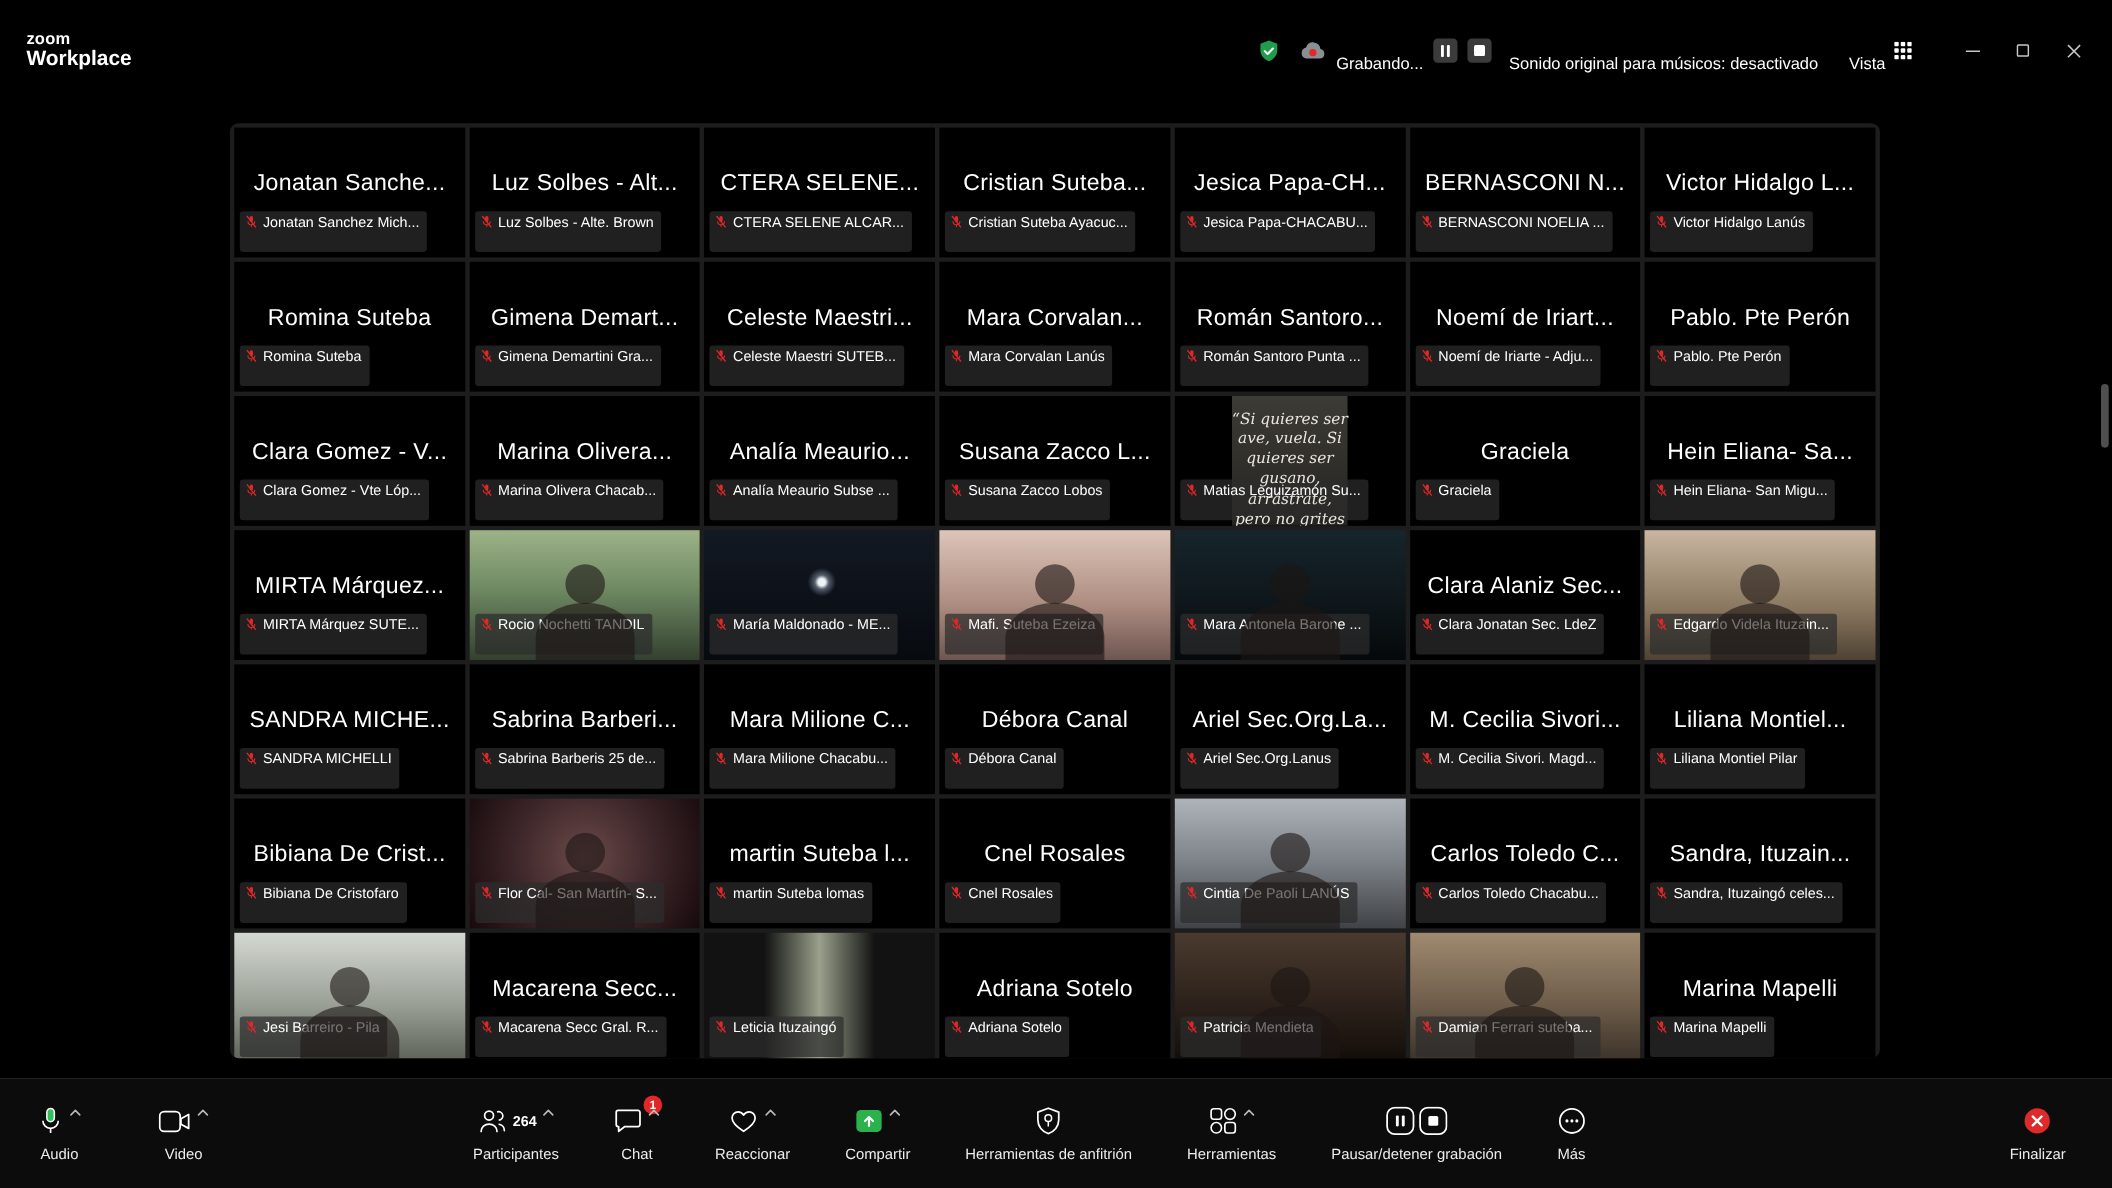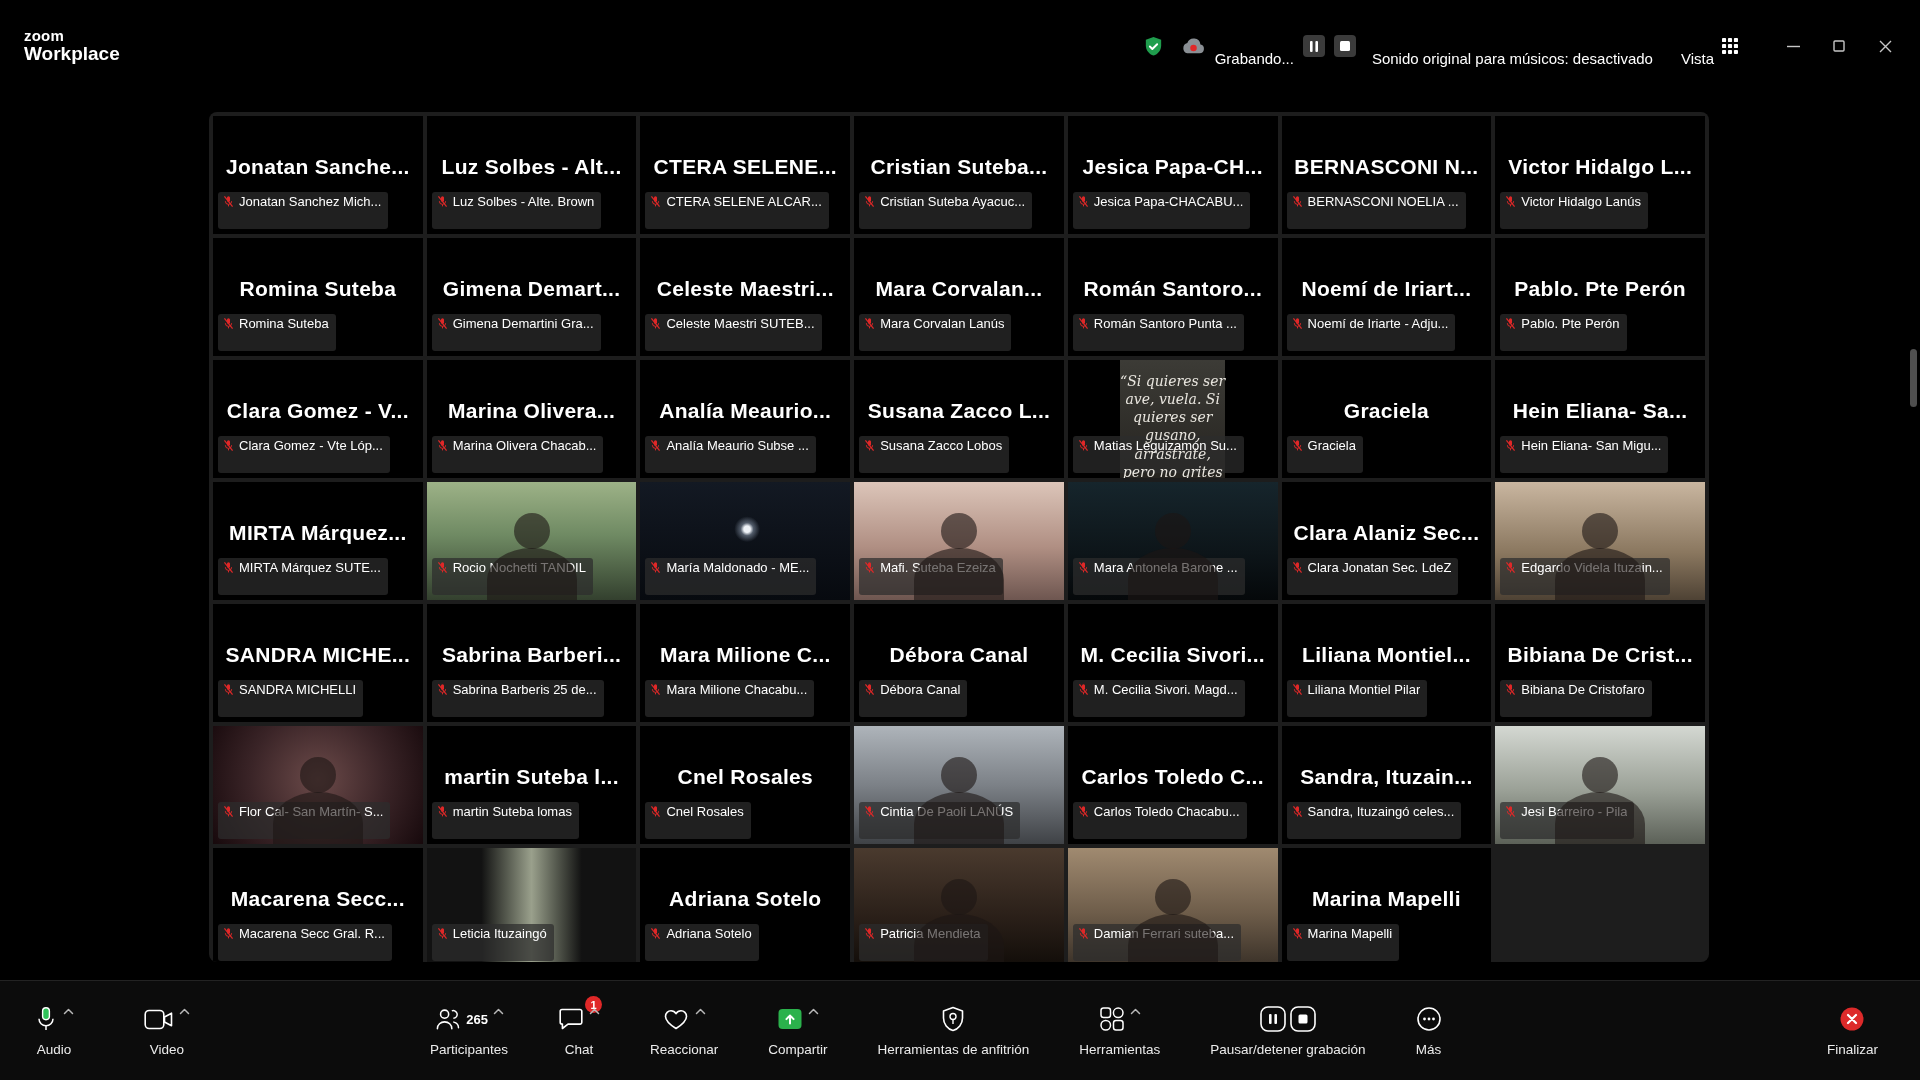--- a/index.html
+++ b/index.html
@@ -22,21 +22,21 @@
   .win-btn { width:46px; height:38px; display:flex; align-items:center; justify-content:center; cursor:pointer; }
 
   
   .gallery { position:absolute; left:209px; top:112px; width:1500px; height:850px;
              background:#1d1d1d; border-radius:8px; overflow:hidden; }
   .grid { display:grid; grid-template-columns:repeat(7,1fr); grid-auto-rows:118px;
           gap:4px; padding:4px; }
   .tile { position:relative; background:#000; overflow:hidden; }
   .tile-name { position:absolute; inset:0 6px 0 6px; padding-bottom:17px;
                display:flex; align-items:center; justify-content:center;
-               color:#fff; font-size:21px; font-weight:bold; letter-spacing:.3px;
+               color:#fff; font-size:21px; font-weight:normal; letter-spacing:.3px;
                white-space:nowrap; overflow:hidden; }
   .tile-label { position:absolute; left:5px; bottom:5px; max-width:calc(100% - 10px);
                 display:flex; align-items:center; gap:4px;
                 background:rgba(45,45,45,.72); border-radius:3px; padding:2px 7px 20px 4px; }
   .tile-label-text { color:#fff; font-size:13px; white-space:nowrap;
                      overflow:hidden; text-overflow:ellipsis; }
   .mic-muted { color:var(--muted-mic-red,#e02828); display:flex; flex:0 0 auto; }
 
   .tile-quote { position:absolute; left:24%; top:10%; width:52%; z-index:2;
                 color:#e9e6df; font-size:14px; line-height:1.3; text-align:center;
@@ -602,20 +602,34 @@
               <rect x="9.2" y="2.5" width="5.6" height="10" rx="2.8" fill="currentColor"></rect>
               <path d="M6.2 11.5a5.8 5.8 0 0 0 11.6 0" fill="none" stroke="currentColor" stroke-width="1.8"></path>
               <line x1="12" y1="17.6" x2="12" y2="21" stroke="currentColor" stroke-width="1.8"></line>
               <line x1="4.5" y1="2.5" x2="19.5" y2="21.5" stroke="currentColor" stroke-width="2.2"></line>
             </svg>
           </span>
           <span class="tile-label-text">Débora Canal</span>
         </div>
       </div>
       <div class="tile">
+        <div class="tile-name">Ariel  Sec.Org.La...</div>
+        <div class="tile-label">
+          <span class="mic-muted">
+            <svg width="13" height="13" viewBox="0 0 24 24">
+              <rect x="9.2" y="2.5" width="5.6" height="10" rx="2.8" fill="currentColor"></rect>
+              <path d="M6.2 11.5a5.8 5.8 0 0 0 11.6 0" fill="none" stroke="currentColor" stroke-width="1.8"></path>
+              <line x1="12" y1="17.6" x2="12" y2="21" stroke="currentColor" stroke-width="1.8"></line>
+              <line x1="4.5" y1="2.5" x2="19.5" y2="21.5" stroke="currentColor" stroke-width="2.2"></line>
+            </svg>
+          </span>
+          <span class="tile-label-text">Ariel Sec.Org.Lanus</span>
+        </div>
+      </div>
+      <div class="tile">
         <div class="tile-name">M. Cecilia Sivori...</div>
         <div class="tile-label">
           <span class="mic-muted">
             <svg width="13" height="13" viewBox="0 0 24 24">
               <rect x="9.2" y="2.5" width="5.6" height="10" rx="2.8" fill="currentColor"></rect>
               <path d="M6.2 11.5a5.8 5.8 0 0 0 11.6 0" fill="none" stroke="currentColor" stroke-width="1.8"></path>
               <line x1="12" y1="17.6" x2="12" y2="21" stroke="currentColor" stroke-width="1.8"></line>
               <line x1="4.5" y1="2.5" x2="19.5" y2="21.5" stroke="currentColor" stroke-width="2.2"></line>
             </svg>
           </span>
@@ -873,21 +887,21 @@
     <div class="tb-item">
       <div class="tb-iconrow">
         <span style="display:flex;">
           <svg width="27" height="26" viewBox="0 0 28 26">
               <circle cx="11" cy="8" r="4.2" fill="none" stroke="#fff" stroke-width="1.6"></circle>
               <path d="M3.5 23c0-4.2 3.4-7 7.5-7s7.5 2.8 7.5 7" fill="none" stroke="#fff" stroke-width="1.6" stroke-linecap="round"></path>
               <path d="M18.5 4.6a4 4 0 1 1 1.6 7.7" fill="none" stroke="#fff" stroke-width="1.5"></path>
               <path d="M20.5 16.2c2.9.6 4.9 2.9 4.9 6" fill="none" stroke="#fff" stroke-width="1.5" stroke-linecap="round"></path>
             </svg>
         </span>
-        <span class="tb-count">265</span>
+        <span class="tb-count">264</span>
         <span class="tb-chevron">
           <svg width="11" height="7" viewBox="0 0 11 7">
               <path d="M1.5 5.5l4-4 4 4" fill="none" stroke="#b8b8b8" stroke-width="1.5" stroke-linecap="round" stroke-linejoin="round"></path>
             </svg>
         </span>
       </div>
       <div class="tb-label">Participantes</div>
     </div>
 
     <div class="tb-item">

